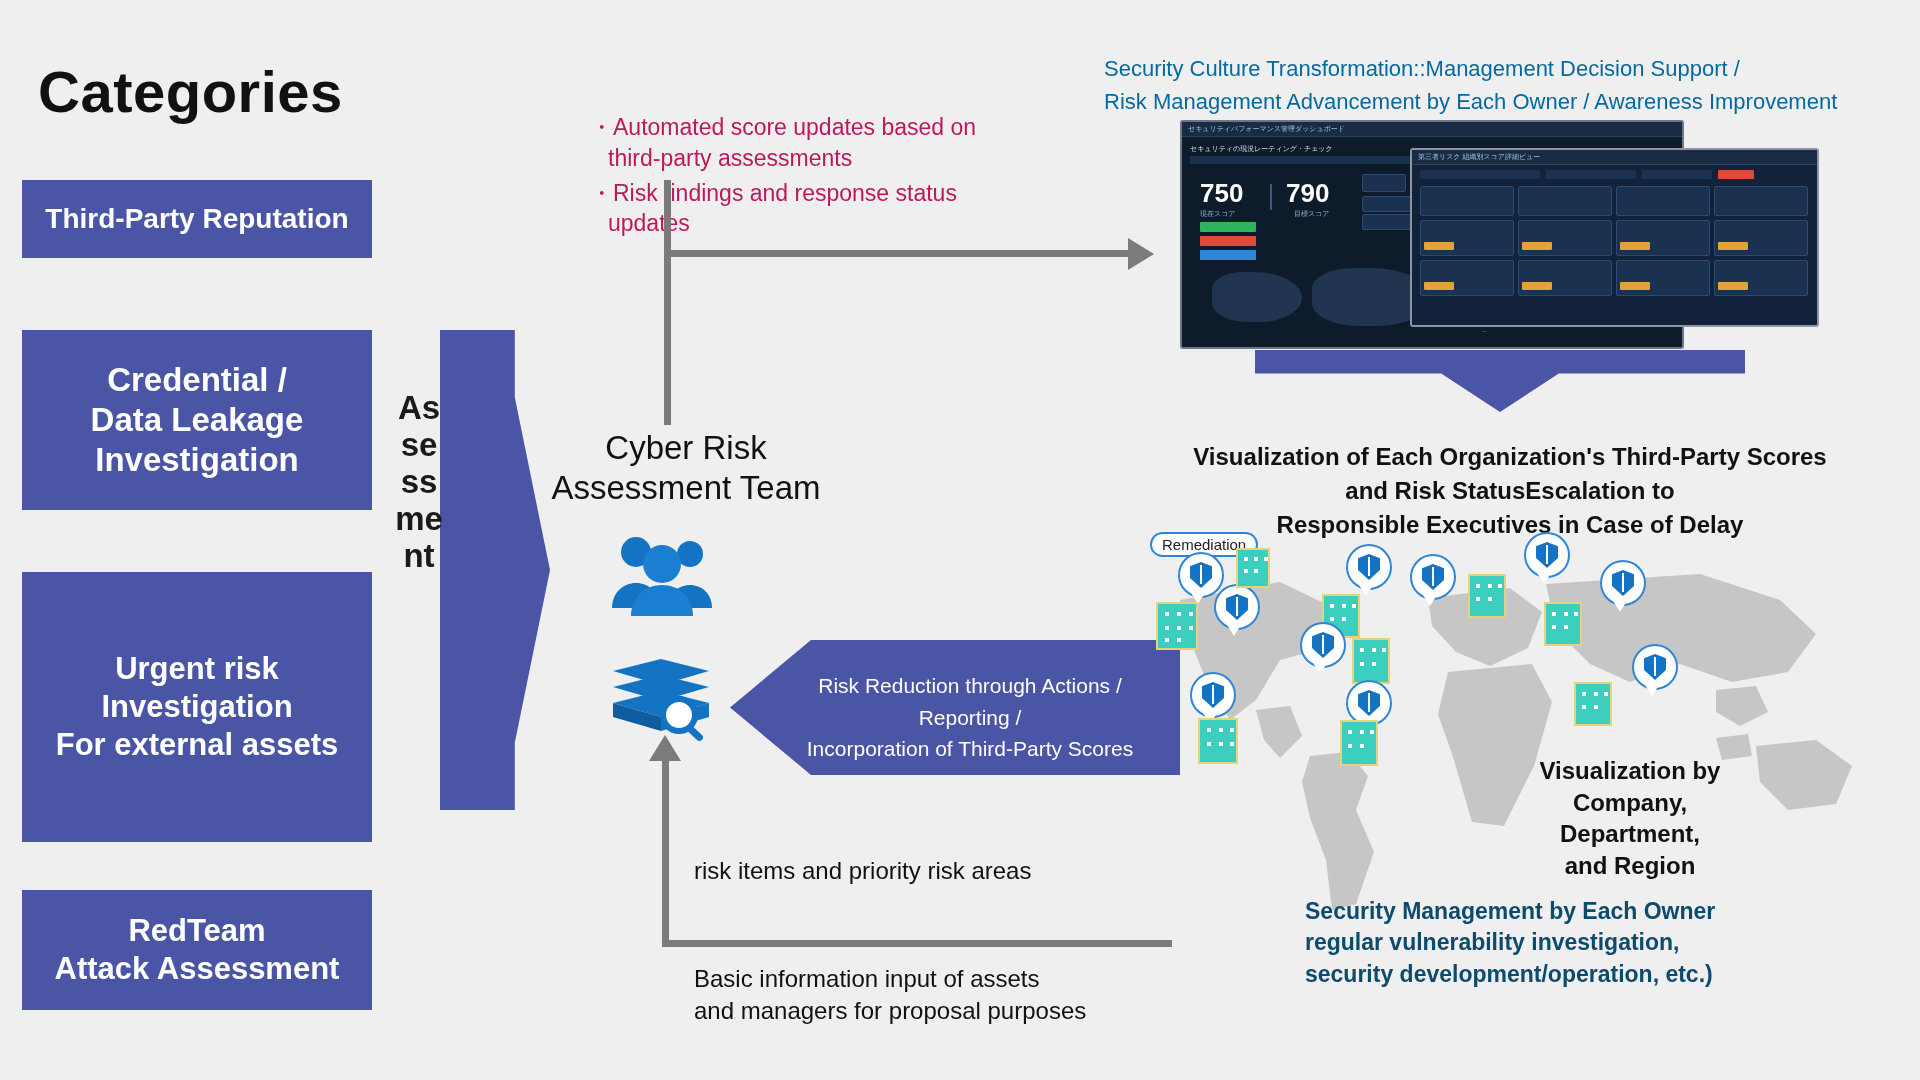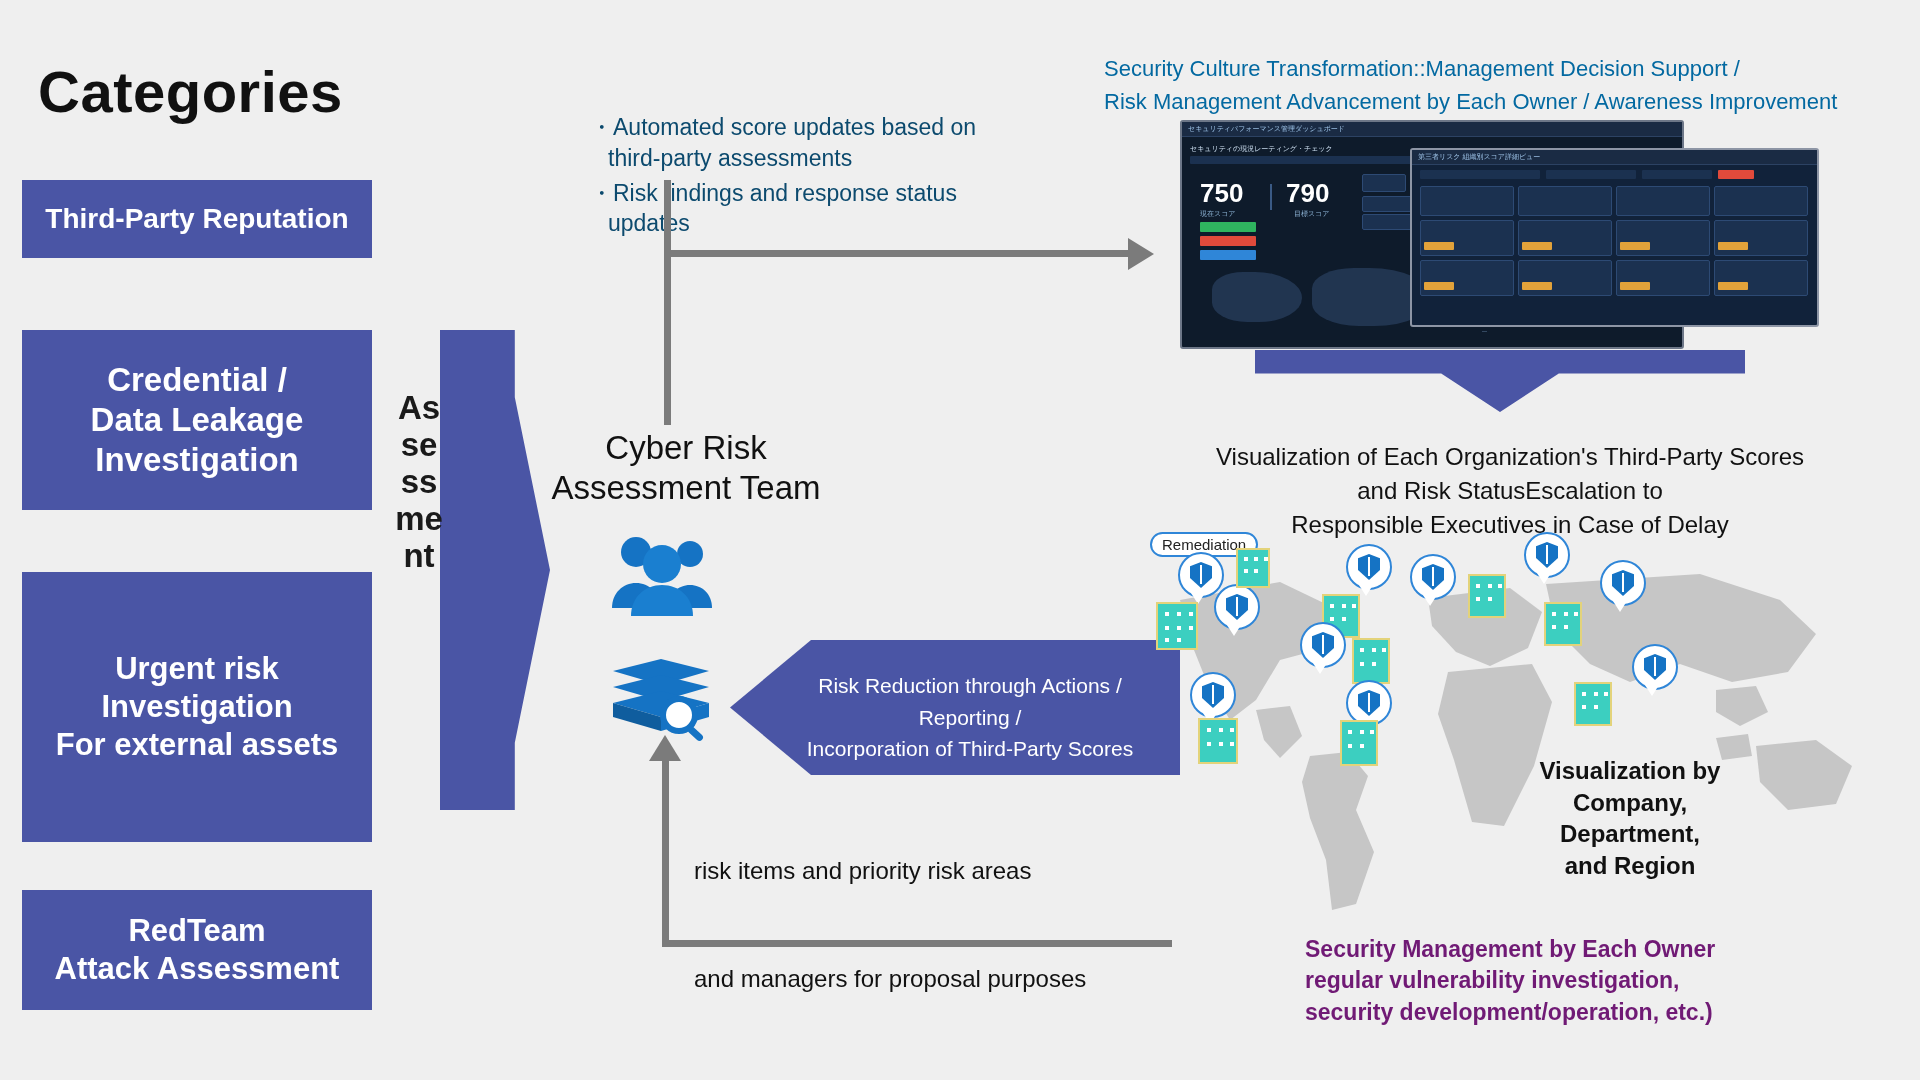--- a/index.html
+++ b/index.html
@@ -60,21 +60,21 @@
     color: #1a1a1a;
     line-height: 1.12;
     letter-spacing: 0px;
   }
 
   
   #top-notes {
     left: 590px; top: 112px;
     width: 470px;
     font-size: 23px;
-    color: #0c4a6e;
+    color: #be185d;
     line-height: 1.34;
   }
   #top-notes .bullet { margin-bottom: 4px; }
   #top-notes .ind { display: block; padding-left: 18px; }
 
   
   #team-title {
     left: 516px; top: 428px;
     width: 340px;
     text-align: center;
@@ -202,21 +202,21 @@
     width: 490px; height: 62px;
     background: #4a55a5;
     clip-path: polygon(0% 0%, 100% 0%, 100% 38%, 62% 38%, 50% 100%, 38% 38%, 0% 38%);
   }
 
   #viz-caption {
     left: 1160px; top: 440px;
     width: 700px;
     text-align: center;
     font-size: 24px;
-    font-weight: normal;
+    font-weight: bold;
     color: #111111;
     line-height: 1.42;
   }
 
   
   #world-map { left: 1160px; top: 560px; width: 760px; height: 400px; }
   .pin {
     position: absolute;
     width: 46px; height: 46px;
     border-radius: 50%;
@@ -273,25 +273,25 @@
   #region-caption {
     left: 1500px; top: 755px;
     width: 260px;
     text-align: center;
     font-size: 24px;
     font-weight: bold;
     color: #111111;
     line-height: 1.32;
   }
   #owner-caption {
-    left: 1305px; top: 934px;
+    left: 1305px; top: 896px;
     width: 600px;
     font-size: 23px;
     font-weight: bold;
-    color: #701a75;
+    color: #0c4a6e;
     line-height: 1.36;
   }
 </style>
 </head>
 <body>
 
 <div id="canvas">
 
   <div class="abs" id="categories-title">Categories</div>
 
@@ -368,20 +368,21 @@
   <div class="abs" id="purple-arrow"></div>
   <div class="abs" id="purple-arrow-label">
     <div>Risk Reduction through Actions / Reporting /</div>
     <div>Incorporation of Third-Party Scores</div>
   </div>
 
   <div class="abs" id="mid-note">
     <div>risk items and priority risk areas</div>
   </div>
   <div class="abs" id="bottom-note">
+    <div>Basic information input of assets</div>
     <div>and managers for proposal purposes</div>
   </div>
 
   <div class="abs" id="right-header">
     <div>Security Culture Transformation::Management Decision Support /</div>
     <div>Risk Management Advancement by Each Owner / Awareness Improvement</div>
   </div>
 
   <div class="abs" id="dash-wrap">
 

